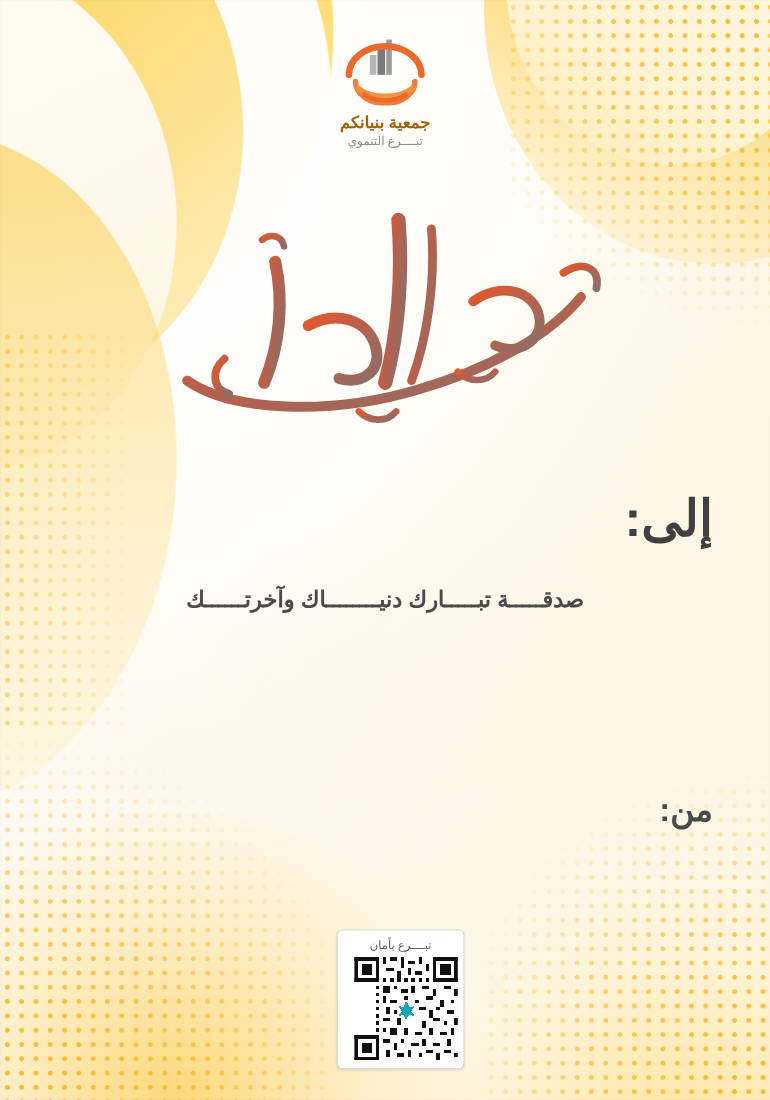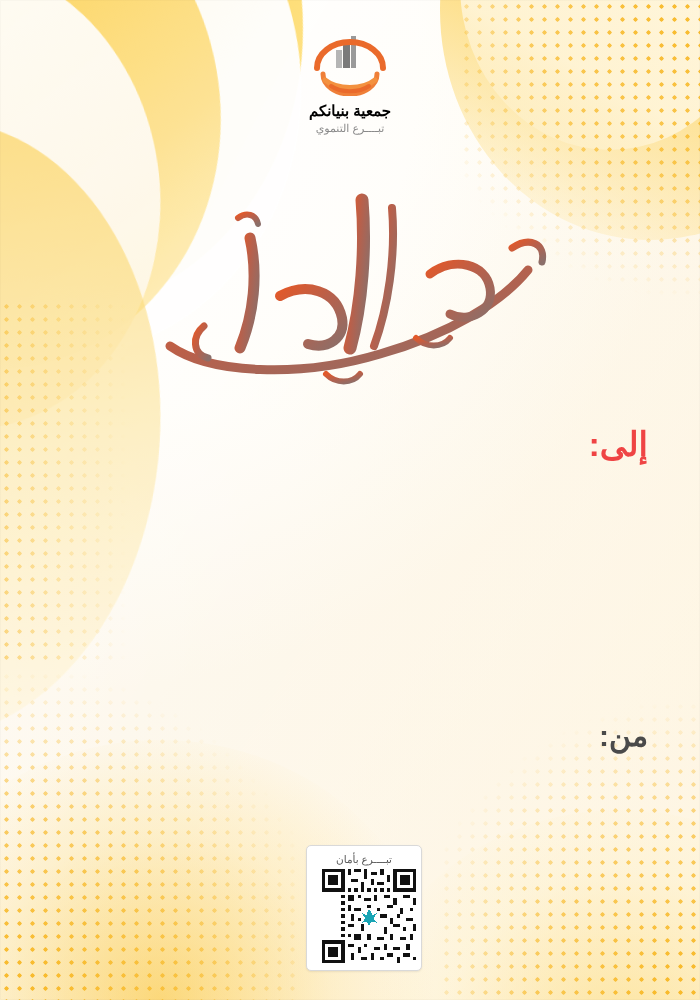--- a/index.html
+++ b/index.html
@@ -151,43 +151,43 @@
   }
   .logo-mark {
     width: 82px;
     height: 62px;
     position: relative;
   }
   .logo-text-ar {
     margin-top: 6px;
     font-size: 15px;
     font-weight: bold;
-    color: #000000;
+    color: #a16207;
     letter-spacing: 0px;
   }
   .logo-text-sub {
     margin-top: 2px;
     font-size: 11px;
     color: #8a8a8a;
     letter-spacing: 1px;
   }
   .ihdaa {
     position: absolute;
     top: 178px;
     left: 0; right: 0;
     text-align: center;
     height: 215px;
   }
   .to-line {
     position: absolute;
-    top: 424px;
+    top: 444px;
     right: 52px;
-    font-size: 34px;
+    font-size: 46px;
     font-weight: bold;
-    color: #ef4444;
+    color: #404040;
     letter-spacing: 0.5px;
   }
   .from-line {
     position: absolute;
     top: 718px;
     right: 52px;
     font-size: 30px;
     font-weight: bold;
     color: #4a4a4a;
   }
@@ -314,20 +314,21 @@
           <path d="M196 196 C206 206, 222 206, 230 196" stroke-width="6"></path>
           <path d="M286 160 C296 170, 312 170, 320 160" stroke-width="6"></path>
           <path d="M108 40 C116 34, 126 36, 128 46" stroke-width="6"></path>
         </g>
       </svg>
     </div>
 
     <div class="to-line">إلى:</div>
 
     <div class="body-text">
+      <div class="body-line">صدقـــــة تبـــــارك دنيــــــــاك وآخرتــــــك</div>
     </div>
 
     <div class="from-line">من:</div>
 
     <div class="qr-wrap">
       <div class="qr-card">
         <div class="qr-caption">تبــــرع بأمان</div>
         <svg class="qr-img" viewBox="0 0 29 29" shape-rendering="crispEdges">
           <rect width="29" height="29" fill="#ffffff"></rect>
           <g fill="#111111">

